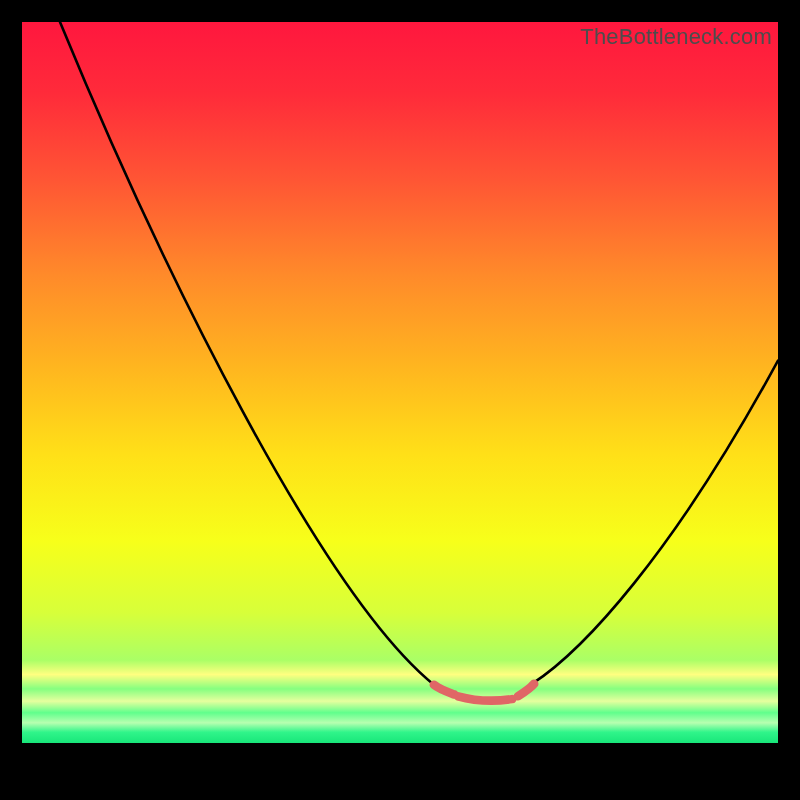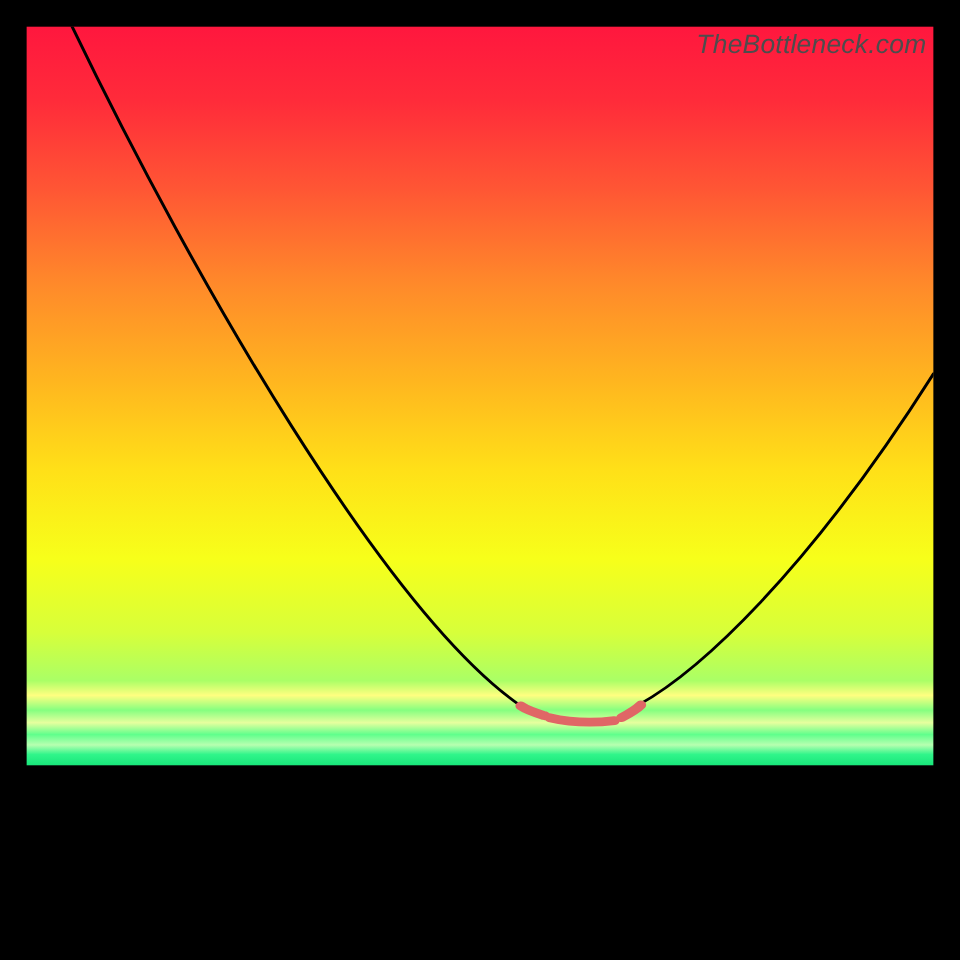--- a/index.html
+++ b/index.html
@@ -15,22 +15,21 @@
     position: relative;
     width: 800px;
     height: 800px;
     background: #000;
   }
   .plot-area {
     position: absolute;
     left: 22px;
     top: 22px;
     width: 756px;
-    height: 616px;
-    font-style: italic;
+    height: 721px;
   }
   .plot-gradient {
     position: absolute;
     left: 0;
     top: 0;
     width: 100%;
     height: 100%;
   }
   .watermark {
     position: absolute;

